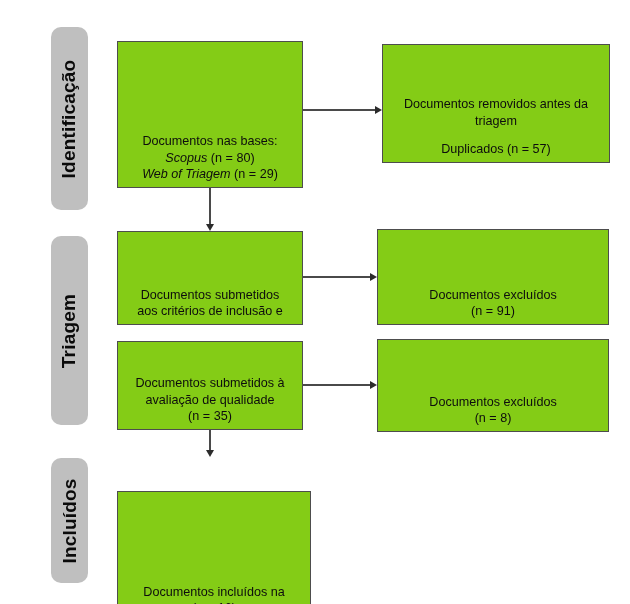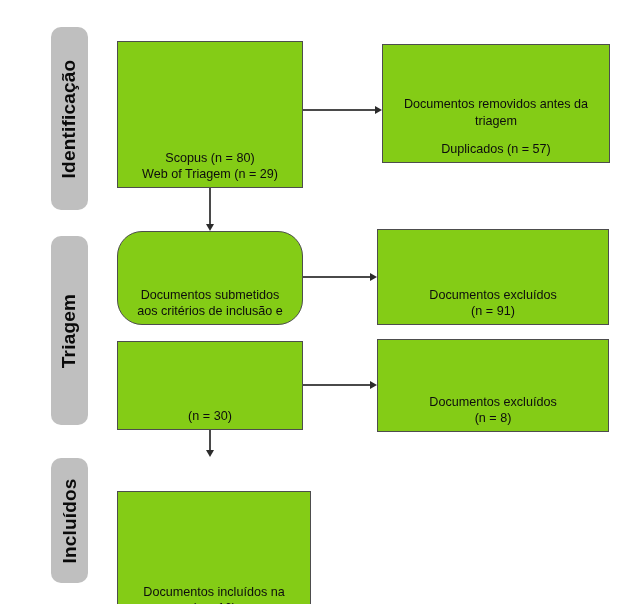--- a/index.html
+++ b/index.html
@@ -44,21 +44,21 @@
     align-items: flex-end;
     justify-content: center;
     padding: 4px 8px;
   }
   .flow-box-text {
     text-align: center;
     font-size: 12.6px;
     line-height: 1.33;
     color: #0d0d0d;
   }
-  .flow-box-text .ital { }
+  .flow-box-text .ital { font-style: italic; }
   .flow-box-text .gap { display: block; height: 12px; }
 
   
   .conn-h, .conn-v {
     position: absolute;
     background: #4a4a4a;
   }
   .conn-h { height: 1.6px; }
   .conn-v { width: 1.6px; }
 
@@ -89,51 +89,54 @@
   <div class="stage-pill" style="left:51px; top:236px; width:37px; height:189px;">
     <span class="stage-pill-label">Triagem</span>
   </div>
 
   <div class="stage-pill" style="left:51px; top:458px; width:37px; height:125px;">
     <span class="stage-pill-label">Incluídos</span>
   </div>
 
   <div class="flow-box" style="left:117px; top:41px; width:186px; height:147px;">
     <div class="flow-box-text">
+      <div>Documentos nas bases:</div>
       <div><span class="ital">Scopus</span><span> (n = 80)</span></div>
       <div><span class="ital">Web of Triagem</span><span> (n = 29)</span></div>
     </div>
   </div>
 
   <div class="flow-box" style="left:382px; top:44px; width:228px; height:119px;">
     <div class="flow-box-text">
       <div>Documentos removidos antes da</div>
       <div>triagem</div>
       <span class="gap"></span>
       <div>Duplicados (n = 57)</div>
     </div>
   </div>
 
-  <div class="flow-box" style="left:117px; top:231px; width:186px; height:94px;border-radius:25px;">
+  <div class="flow-box" style="left:117px; top:231px; width:186px; height:94px;">
     <div class="flow-box-text">
       <div>Documentos submetidos</div>
       <div>aos critérios de inclusão e</div>
     </div>
   </div>
 
   <div class="flow-box" style="left:377px; top:229px; width:232px; height:96px;">
     <div class="flow-box-text">
       <div>Documentos excluídos</div>
       <div>(n = 91)</div>
     </div>
   </div>
 
   <div class="flow-box" style="left:117px; top:341px; width:186px; height:89px;">
     <div class="flow-box-text">
-      <div>(n = 30)</div>
+      <div>Documentos submetidos à</div>
+      <div>avaliação de qualidade</div>
+      <div>(n = 35)</div>
     </div>
   </div>
 
   <div class="flow-box" style="left:377px; top:339px; width:232px; height:93px;">
     <div class="flow-box-text">
       <div>Documentos excluídos</div>
       <div>(n = 8)</div>
     </div>
   </div>
 

